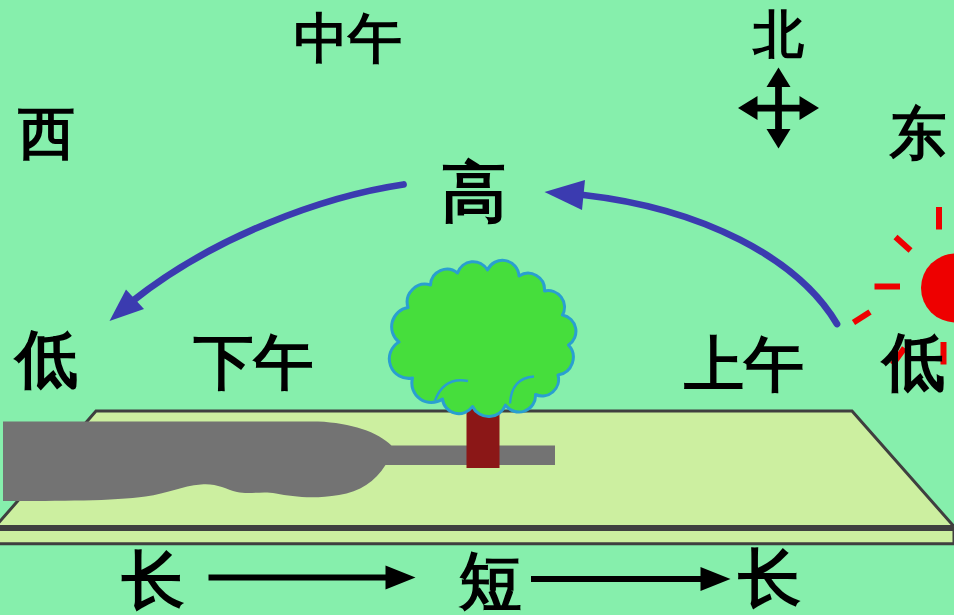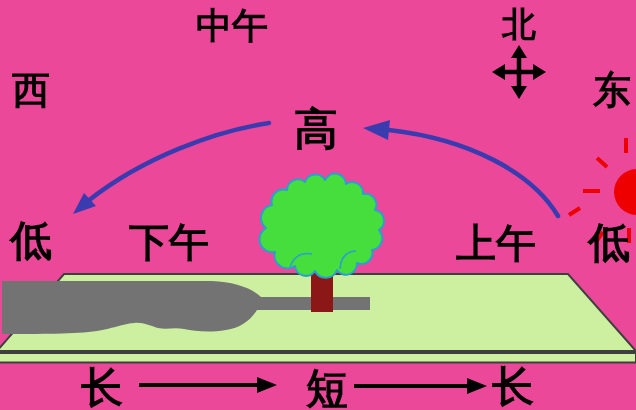--- a/index.html
+++ b/index.html
@@ -1,17 +1,17 @@
 <!DOCTYPE html>
 <html><head>
 <meta charset="utf-8">
 <style>
   html,body{margin:0;padding:0;background:#ffffff;}
   body{width:636px;height:410px;overflow:hidden;}
-  .stage{position:relative;width:636px;height:410px;background:#ec4899;}
+  .stage{position:relative;width:636px;height:410px;background:#86efac;}
   svg{display:block;}
   .lbl{font-family:"Liberation Serif","DejaVu Serif",serif;font-weight:bold;fill:#000;}
   .f34{font-size:34px;}
   .f36{font-size:36px;}
   .f38{font-size:38px;}
   .f40{font-size:40px;}
   .f42{font-size:42px;}
   .f44{font-size:44px;}
 </style>
 </head>

